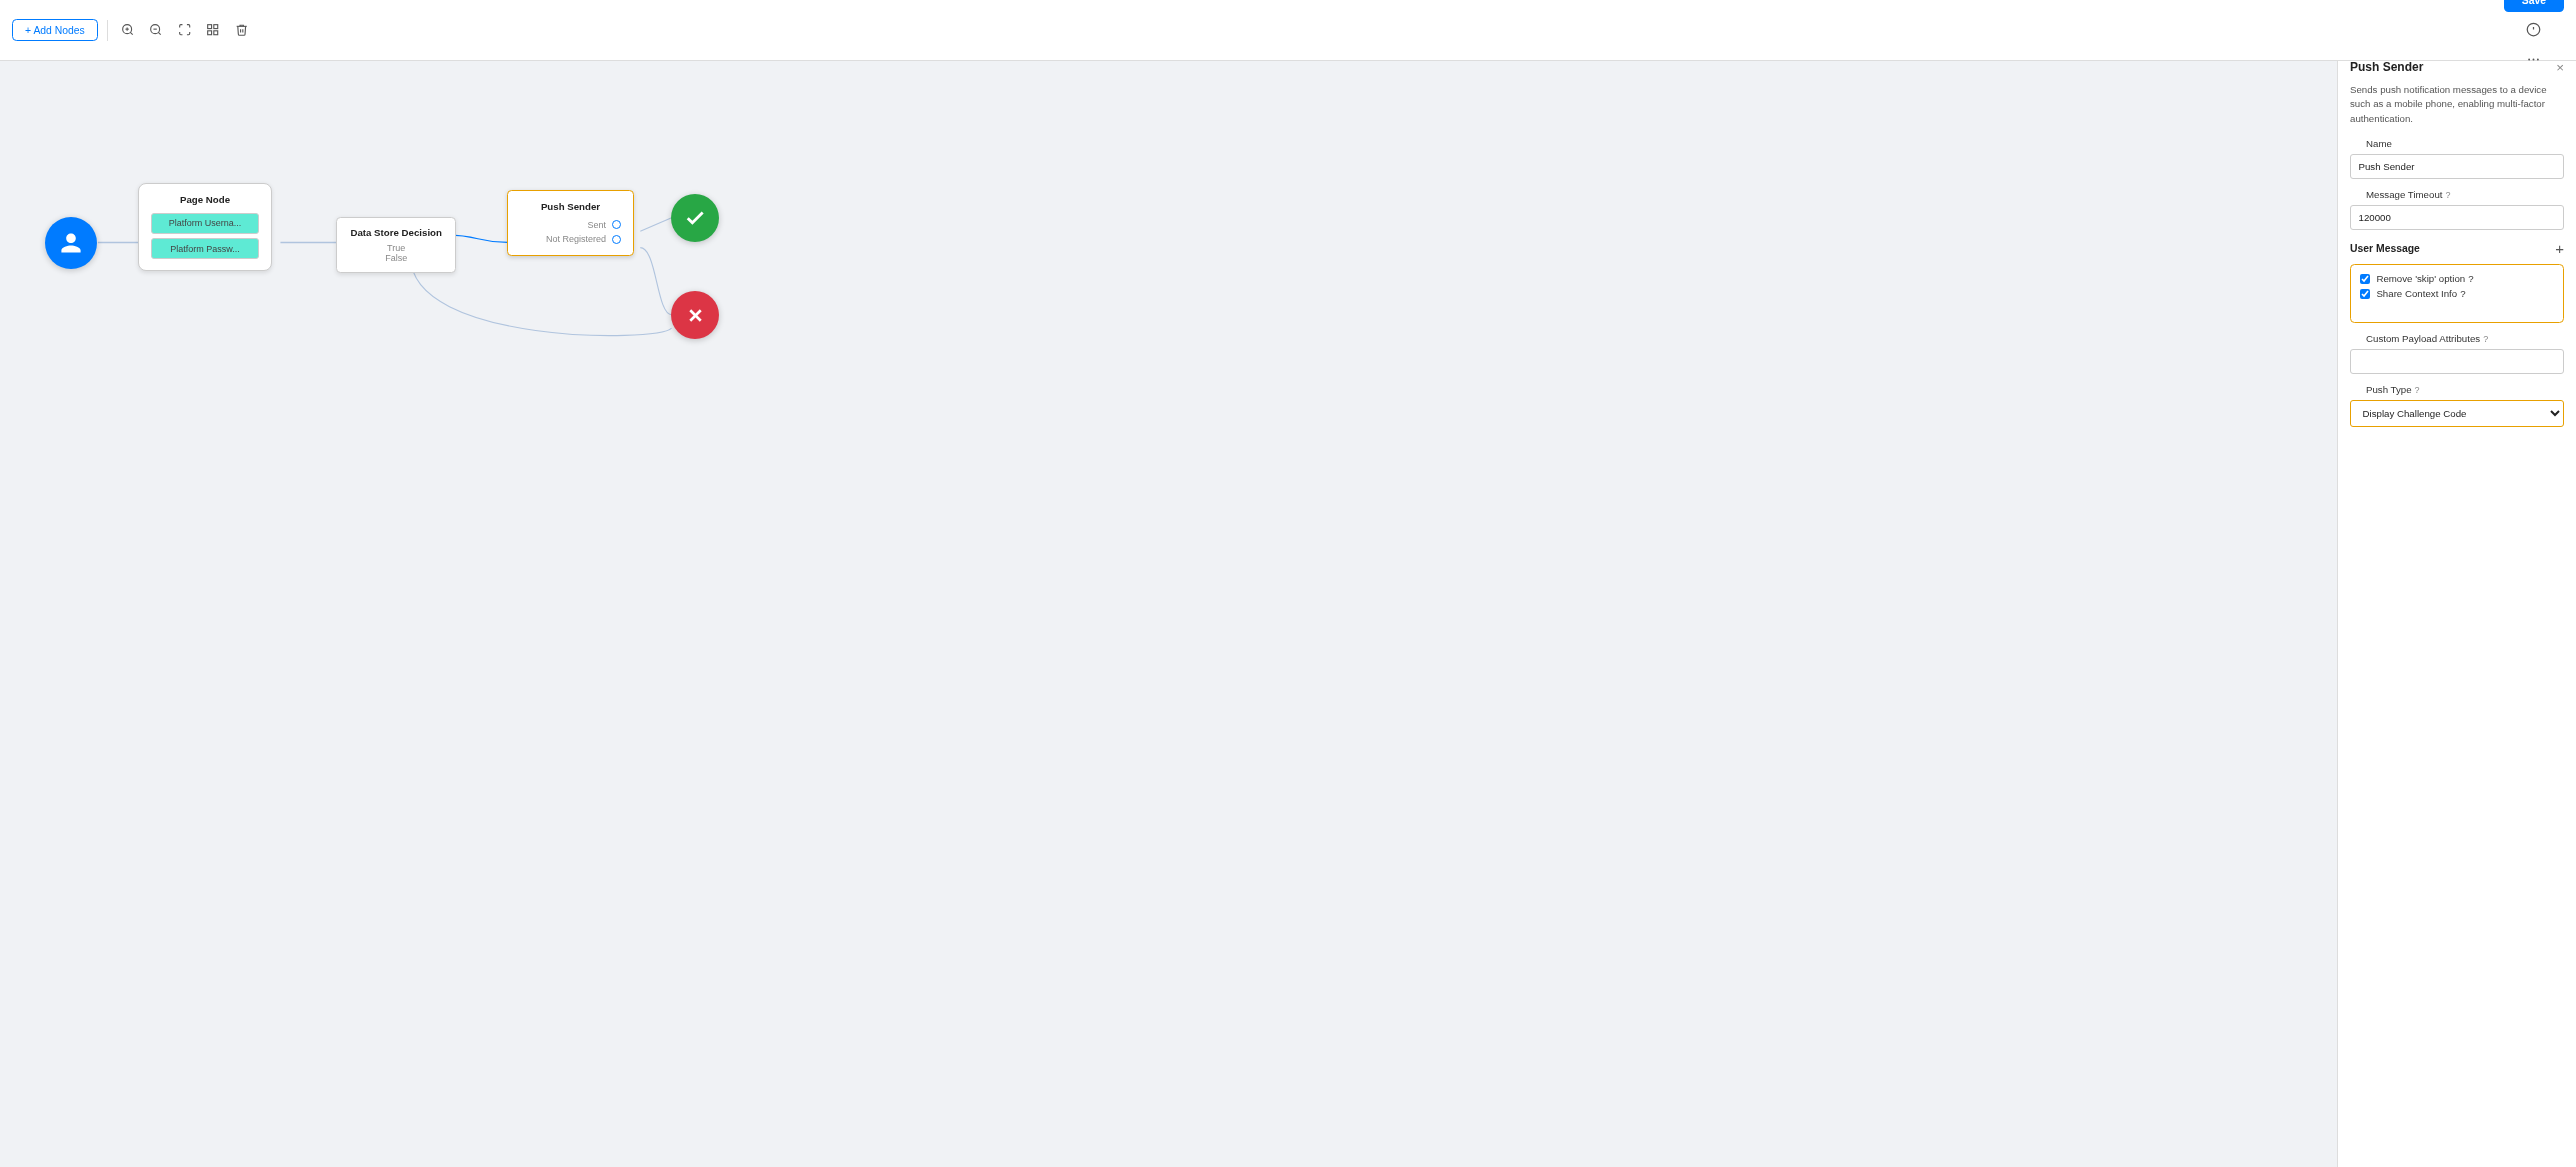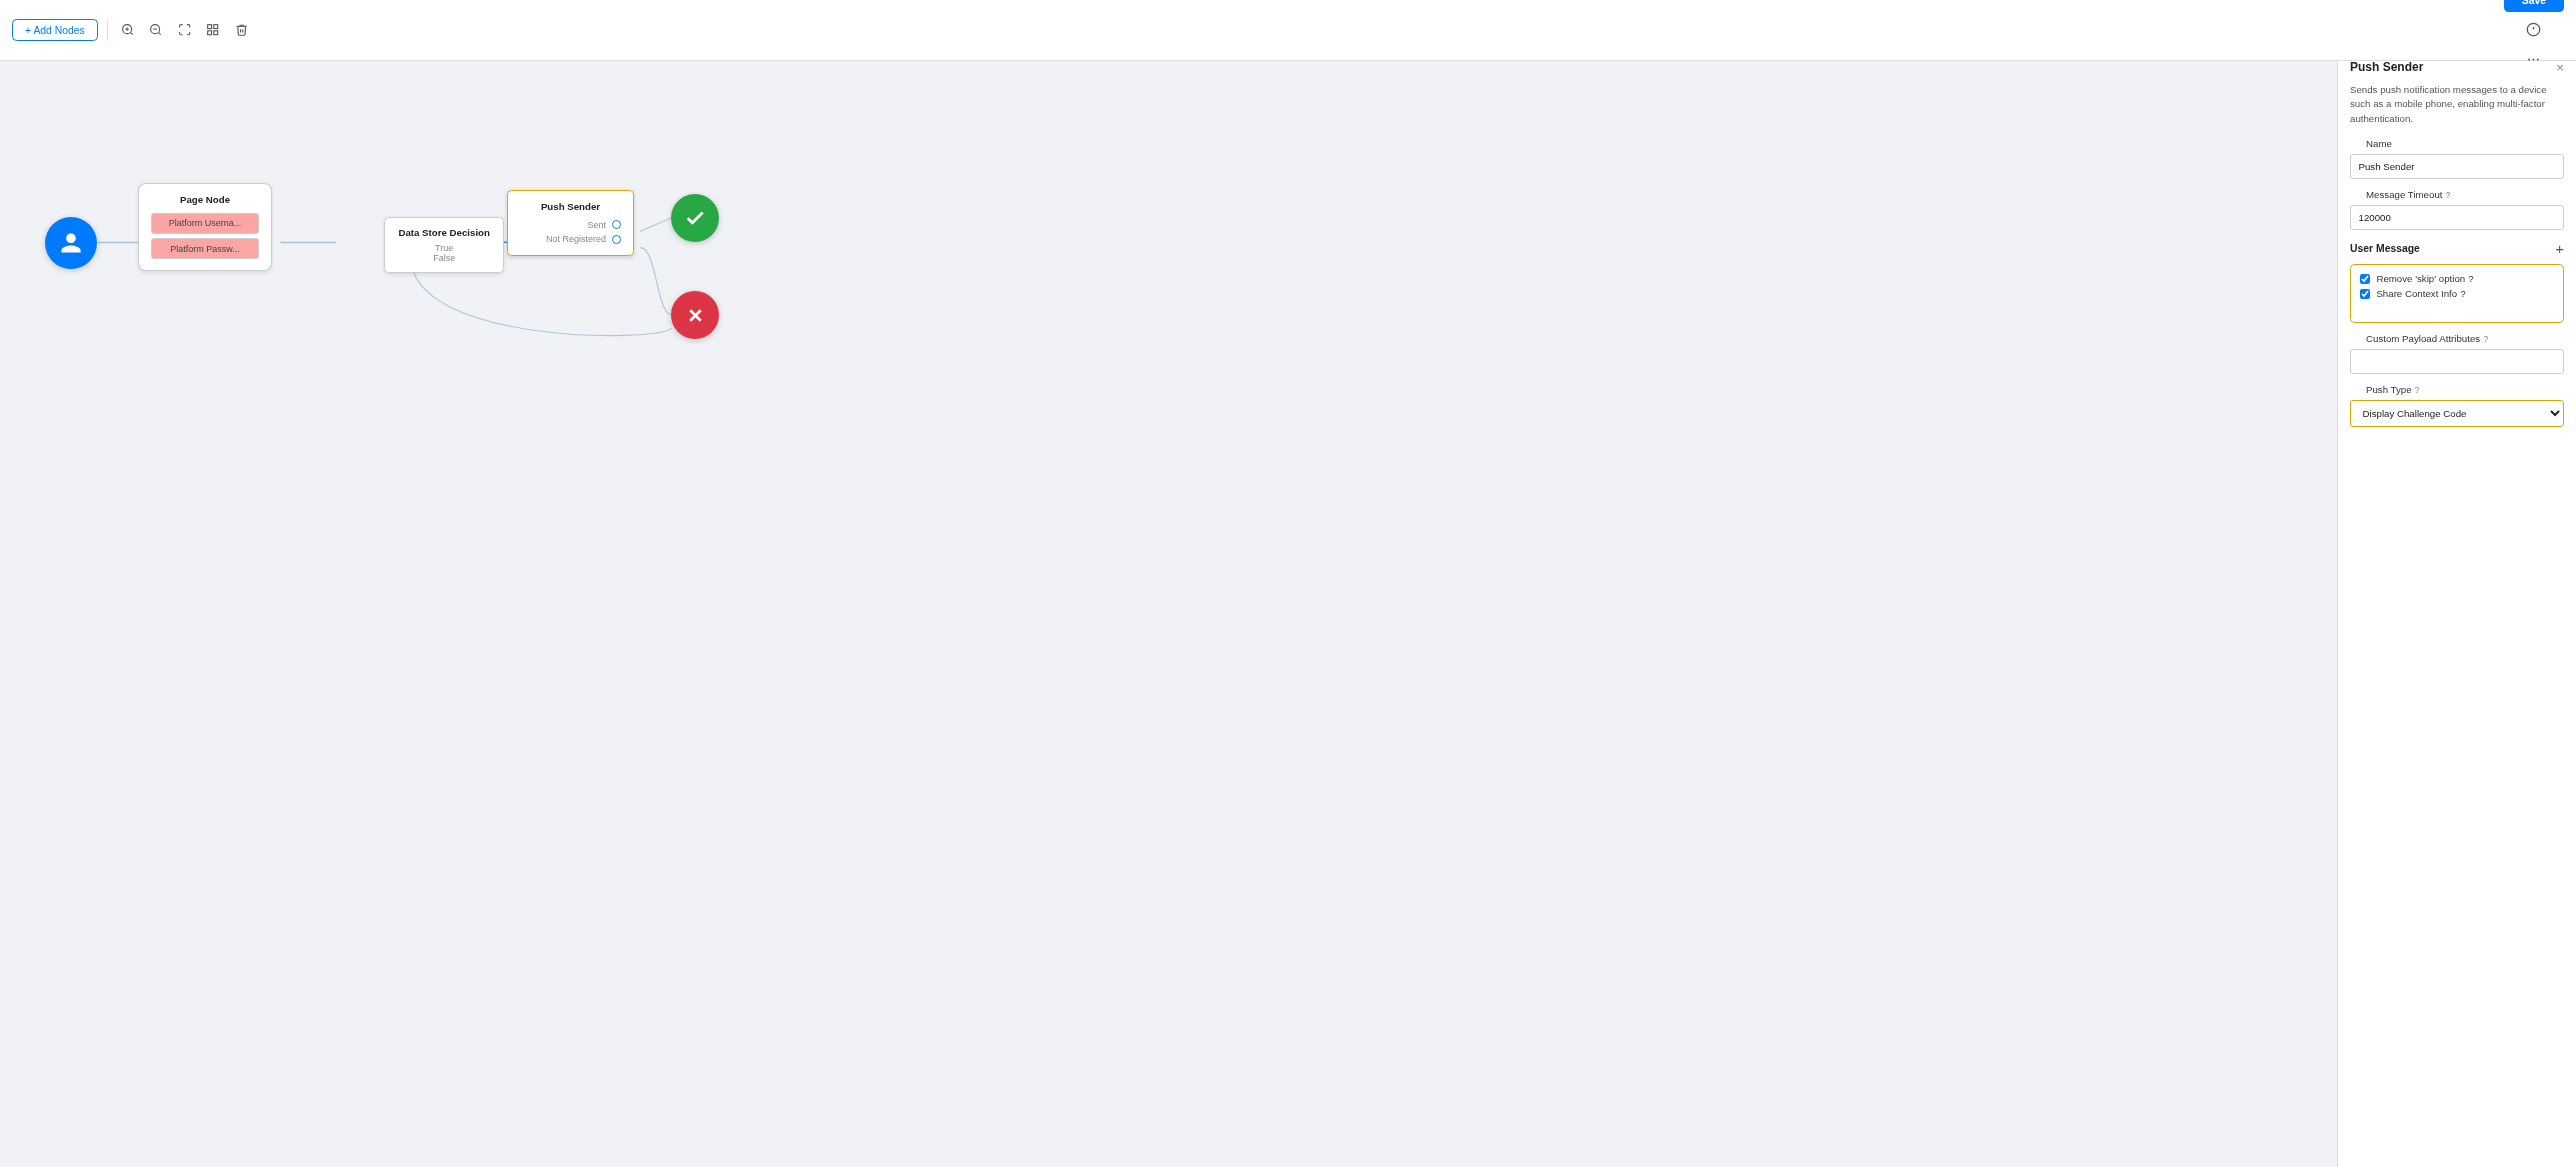--- a/index.html
+++ b/index.html
@@ -105,31 +105,31 @@
 
     
     .node-page {
       position: absolute; top: 138px; left: 138px;
       background: #fff; border: 0.7px solid #ccc; border-radius: 8px;
       padding: 10.4px 12px; min-width: 134px;
       box-shadow: 0 1.5px 4.5px rgba(0,0,0,0.1); cursor: pointer;
     }
     .node-page-title { font-size: 9.7px; font-weight: 600; color: #222; text-align: center; margin-bottom: 7.5px; }
     .node-page-field {
-      background: #fca5a5; border: 0.7px solid #ccc; border-radius: 3px;
+      background: #5eead4; border: 0.7px solid #ccc; border-radius: 3px;
       padding: 4.5px 7.5px; font-size: 9px; color: #444; margin-bottom: 4.5px; text-align: center;
     }
     .node-page-field:last-child { margin-bottom: 0; }
 
     
     .node-decision {
       position: absolute; top: 172px; left: 336px;
       background: #fff; border: 0.7px solid #ccc; border-radius: 4.5px;
       padding: 9px 13.4px; min-width: 112px; text-align: center;
-      box-shadow: 0 1.5px 4.5px rgba(0,0,0,0.1); cursor: pointer; margin-left: 48px;
+      box-shadow: 0 1.5px 4.5px rgba(0,0,0,0.1); cursor: pointer;
     }
     .node-decision-title { font-size: 9.7px; font-weight: 600; color: #222; margin-bottom: 4.5px; }
     .node-decision-opt { font-size: 9px; color: #888; }
 
     
     .node-push {
       position: absolute; top: 145px; left: 507px;
       background: #fff; border: 1.5px solid #e8a000; border-radius: 4.5px;
       padding: 10.4px 12px; min-width: 127px;
       box-shadow: 0 1.5px 4.5px rgba(0,0,0,0.15); cursor: pointer;

